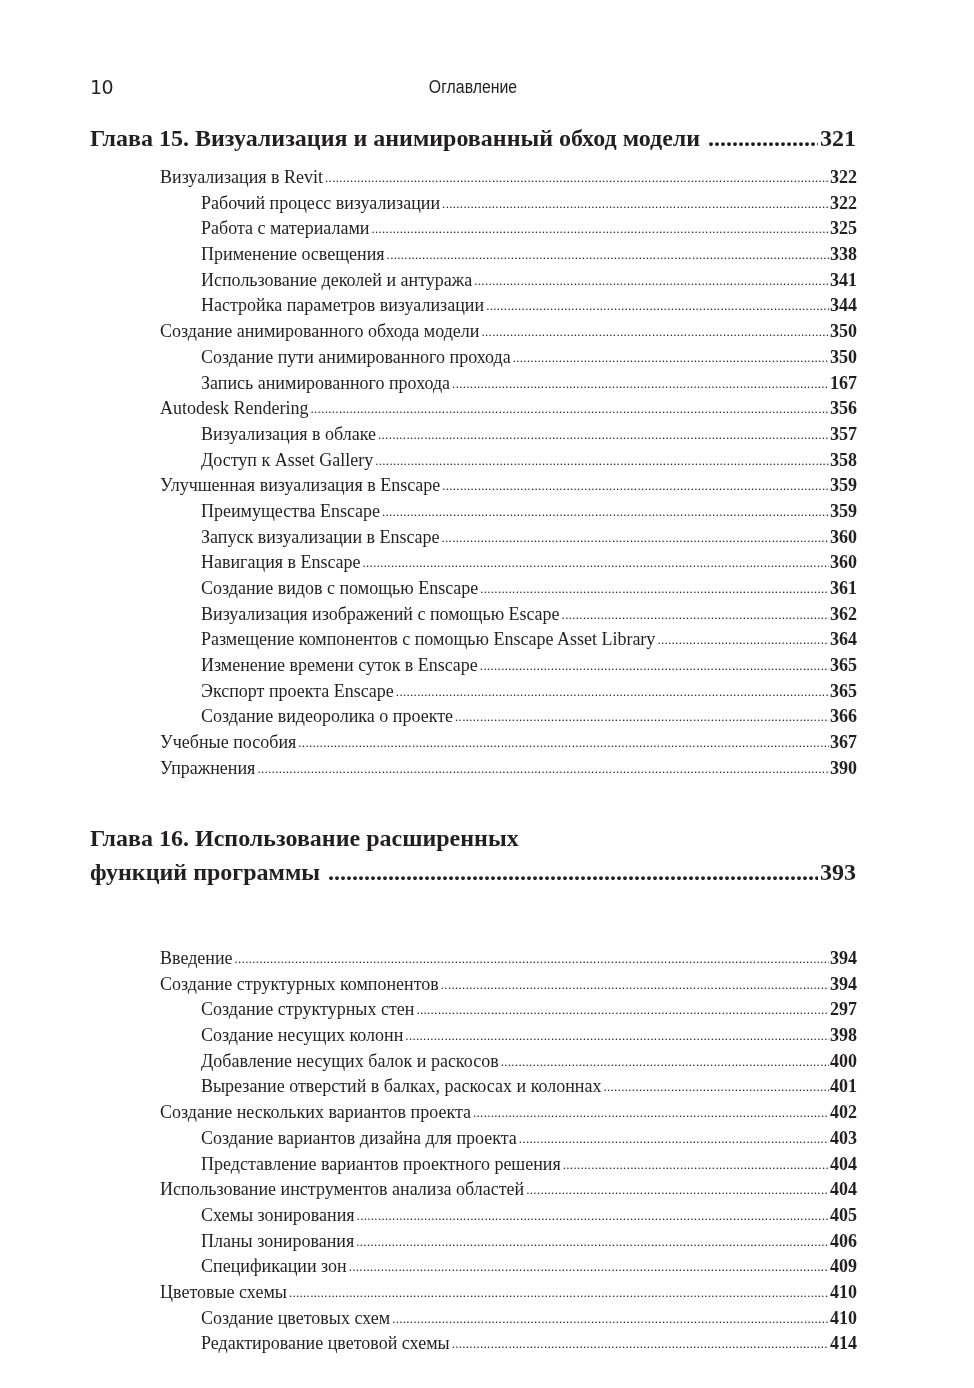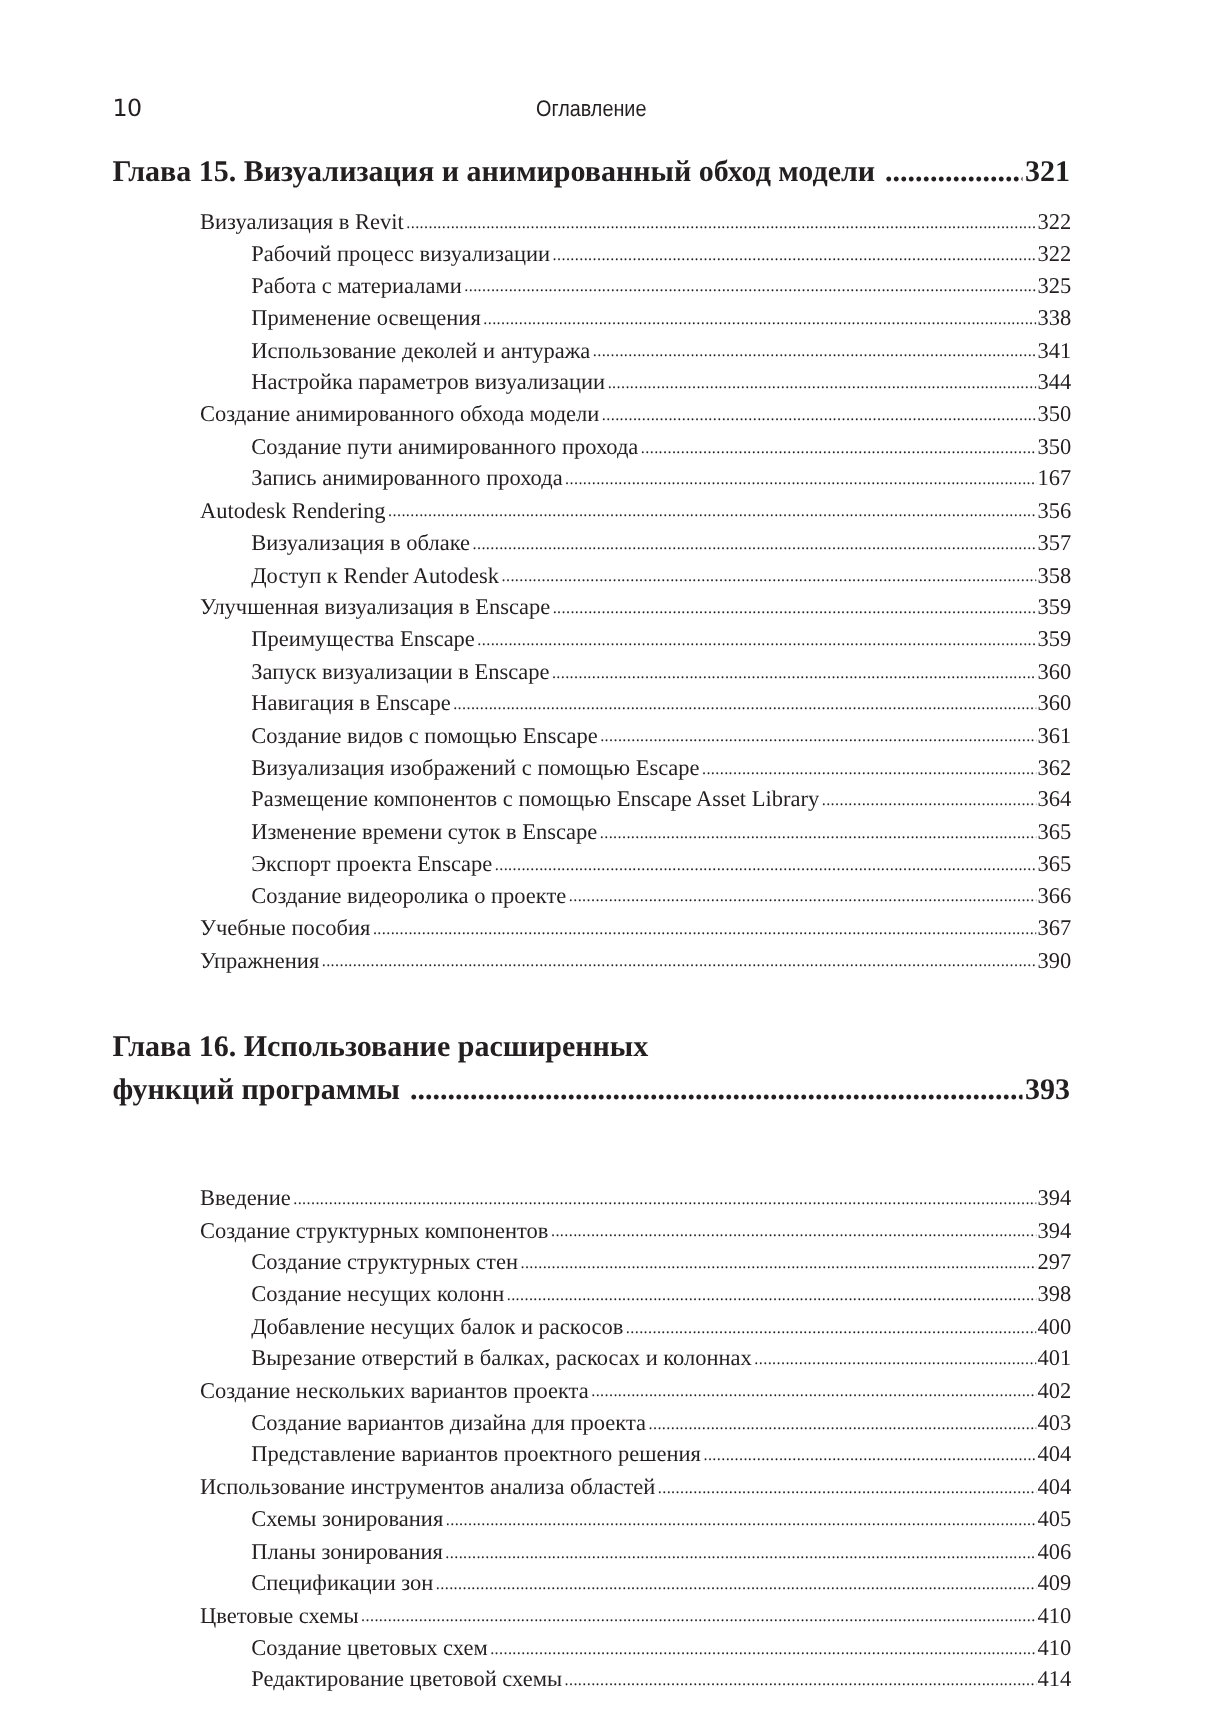--- a/index.html
+++ b/index.html
@@ -6,26 +6,26 @@
   body { width: 974px; height: 1388px; position: relative; overflow: hidden; color: #231f20; }
   .running-head { position: absolute; top: 76px; left: 90px; width: 766px; height: 28px; }
   .page-number { position: absolute; left: 0; top: 0; font-family: "DejaVu Sans", sans-serif; font-weight: normal; font-size: 19px; letter-spacing: -0.5px; }
   .head-title { position: absolute; left: 0; right: 0; top: 1px; text-align: center; font-family: "Liberation Sans", sans-serif; font-size: 18px; transform: scaleX(0.88); }
   .chapter { position: absolute; left: 90px; width: 766px; font-family: "Liberation Serif", serif; font-weight: bold; font-size: 24px; line-height: 34px; }
   .chapter .line { display: flex; align-items: center; white-space: nowrap; }
   .chapter .dots { flex: 1; overflow: hidden; margin: 0 2px 0 8px; letter-spacing: 0px; }
   .chapter .dots::before { content: "........................................................................................................................................................"; }
   .chapter .pg { text-align: right; }
   .toc { position: absolute; left: 160px; width: 697px; font-family: "Liberation Serif", serif; font-size: 18px; }
-  .entry { display: flex; align-items: flex-end; white-space: nowrap; height: 25.7px; line-height: 25.7px; }
+  .entry { display: flex; align-items: flex-start; white-space: nowrap; height: 25.7px; line-height: 25.7px; }
   .entry.sub { padding-left: 41px; }
   .entry .t { }
   .entry .dots { flex: 1; overflow: hidden; margin: 0 1px 0 2px; font-size: 13px; letter-spacing: 0.3px; }
   .entry .dots::before { content: "....................................................................................................................................................................................................................................................................................."; }
-  .entry .pg { text-align: right; }
+  .entry .pg { text-align: right; font-weight: bold; }
 </style>
 </head>
 <body>
 
 <div class="running-head">
   <span class="page-number">10</span>
   <div class="head-title">Оглавление</div>
 </div>
 
 <div class="chapter" style="top:121px;">
@@ -86,21 +86,21 @@
       <span class="t">Autodesk Rendering</span>
       <span class="dots"></span>
       <span class="pg">356</span>
     </div>
     <div class="entry sub">
       <span class="t">Визуализация в облаке</span>
       <span class="dots"></span>
       <span class="pg">357</span>
     </div>
     <div class="entry sub">
-      <span class="t">Доступ к Render Autodesk</span>
+      <span class="t">Доступ к Asset Gallery</span>
       <span class="dots"></span>
       <span class="pg">358</span>
     </div>
     <div class="entry">
       <span class="t">Улучшенная визуализация в Enscape</span>
       <span class="dots"></span>
       <span class="pg">359</span>
     </div>
     <div class="entry sub">
       <span class="t">Преимущества Enscape</span>

